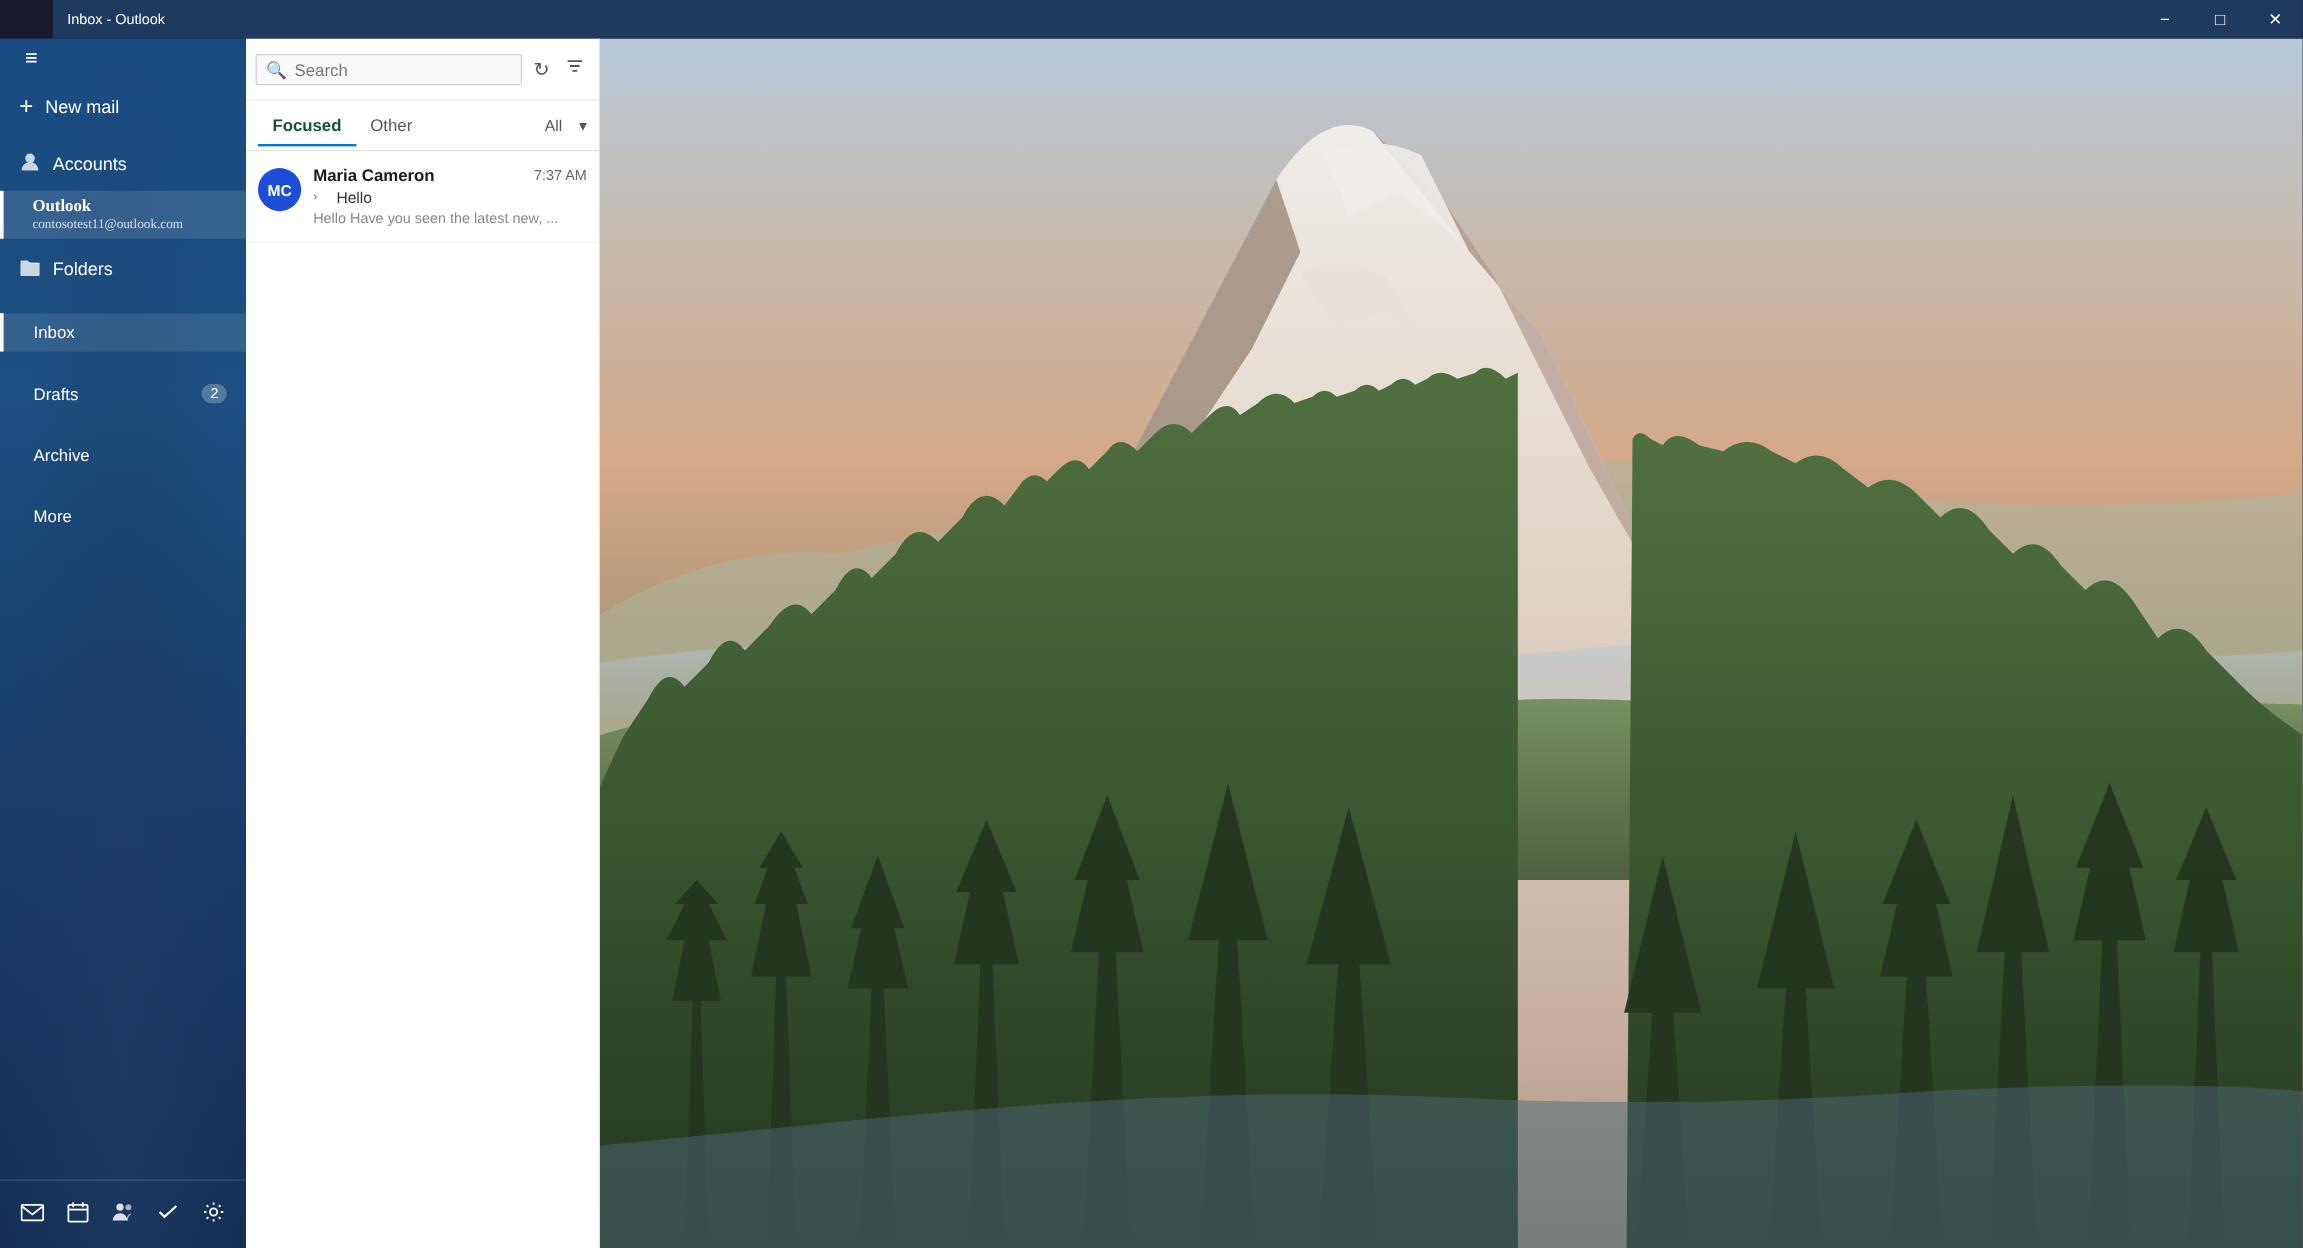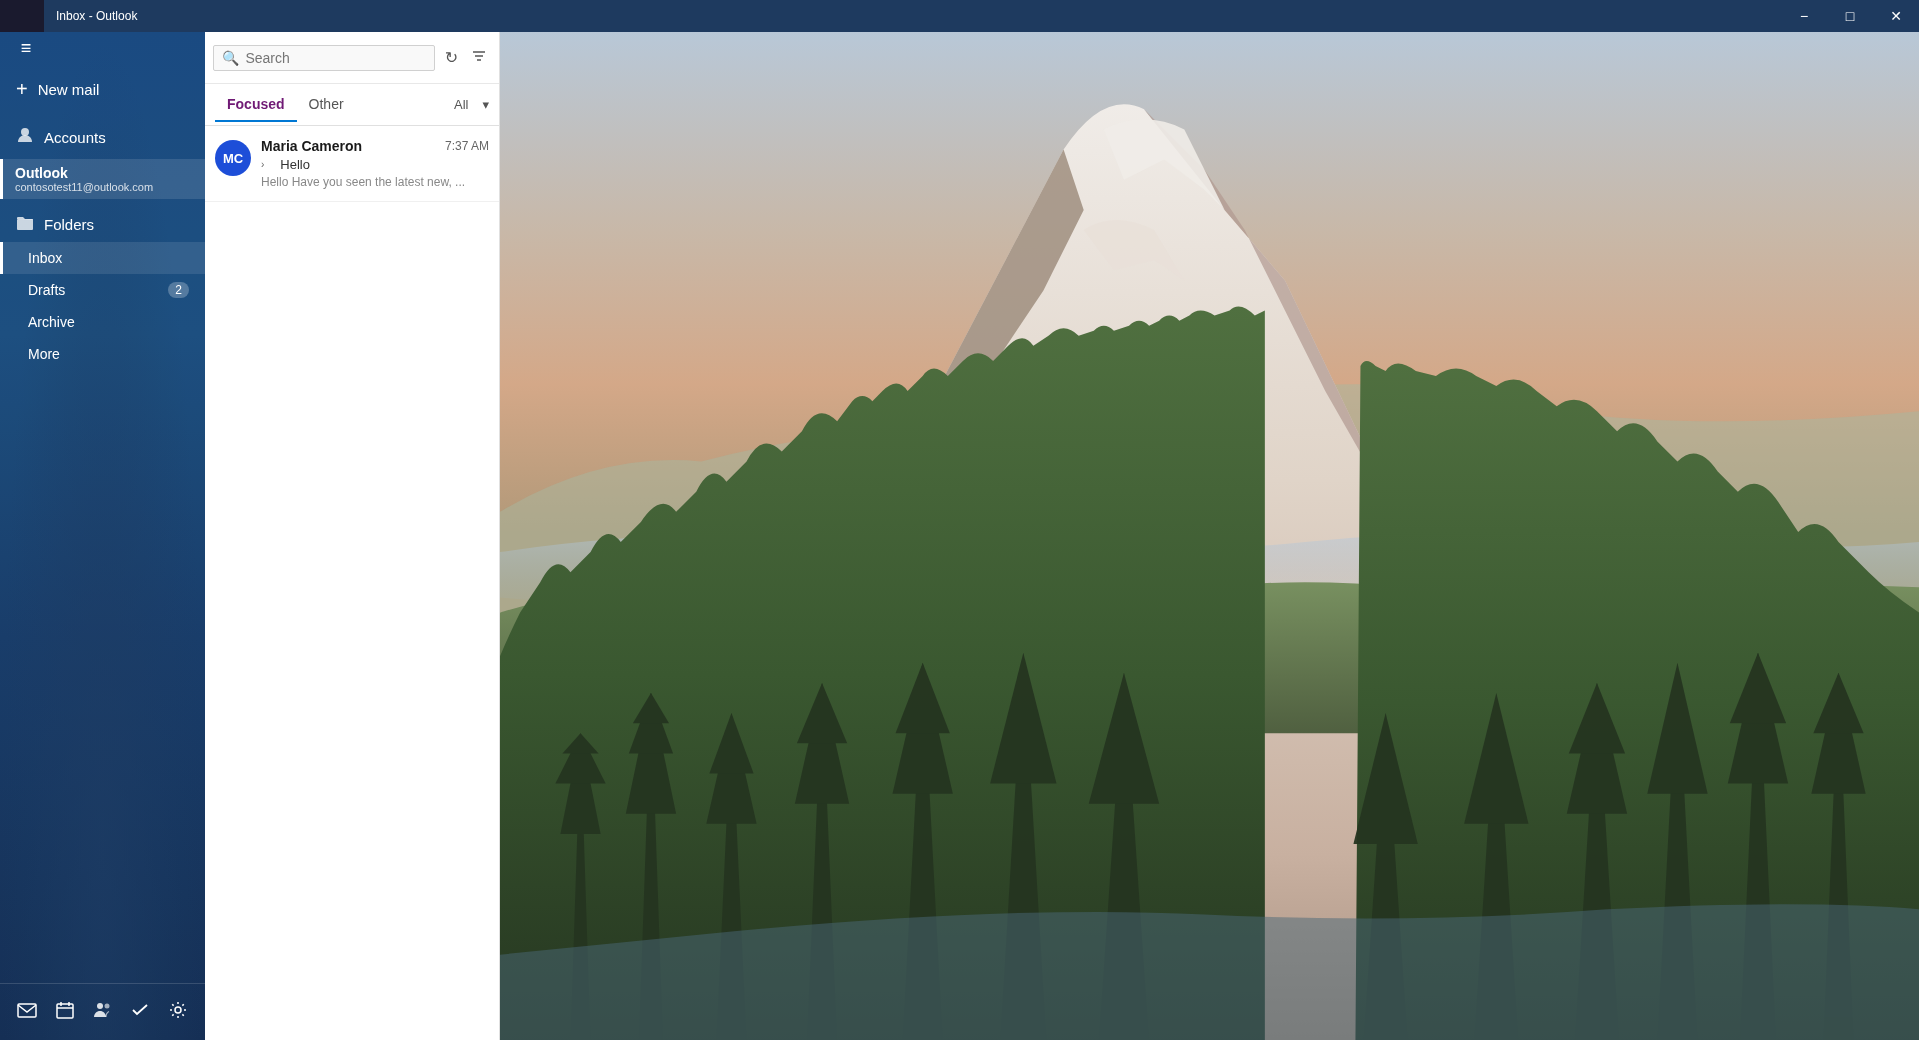--- a/index.html
+++ b/index.html
@@ -116,22 +116,23 @@
       color: #fff;
       font-size: 15px;
       gap: 10px;
       margin-top: 4px;
     }
     .sidebar-section .icon { font-size: 18px; opacity: 0.9; }
 
     .sidebar-account {
       background: rgba(255,255,255,0.12);
       margin: 2px 0;
-      padding: 6px 16px 6px 12px;
+      padding: 6px 16px 6px 24px;
       border-left: 3px solid #fff;
+      font-family: Liberation Serif, serif;
     }
     .sidebar-account-name {
       color: #fff;
       font-size: 14px;
       font-weight: 600;
     }
     .sidebar-account-email {
       color: rgba(255,255,255,0.8);
       font-size: 11px;
     }
@@ -147,20 +148,21 @@
     .sidebar-folders-section .icon { font-size: 18px; opacity: 0.9; }
 
     .sidebar-folder-item {
       display: flex;
       align-items: center;
       justify-content: space-between;
       padding: 8px 16px 8px 28px;
       color: #fff;
       font-size: 14px;
       cursor: pointer;
+      margin-top: 19px;
     }
     .sidebar-folder-item.active {
       border-left: 3px solid #fff;
       padding-left: 25px;
       background: rgba(255,255,255,0.1);
     }
     .folder-badge {
       background: rgba(255,255,255,0.25);
       color: #fff;
       border-radius: 10px;
@@ -251,21 +253,21 @@
     }
     .email-tab {
       padding: 8px 12px;
       font-size: 14px;
       color: #555;
       cursor: pointer;
       border-bottom: 2px solid transparent;
       margin-bottom: -1px;
     }
     .email-tab.active {
-      color: #701a75;
+      color: #14532d;
       border-bottom: 2px solid #0078d4;
       font-weight: 600;
     }
     .tab-filter {
       margin-left: auto;
       display: flex;
       align-items: center;
       gap: 14px;
       font-size: 13px;
       color: #555;

